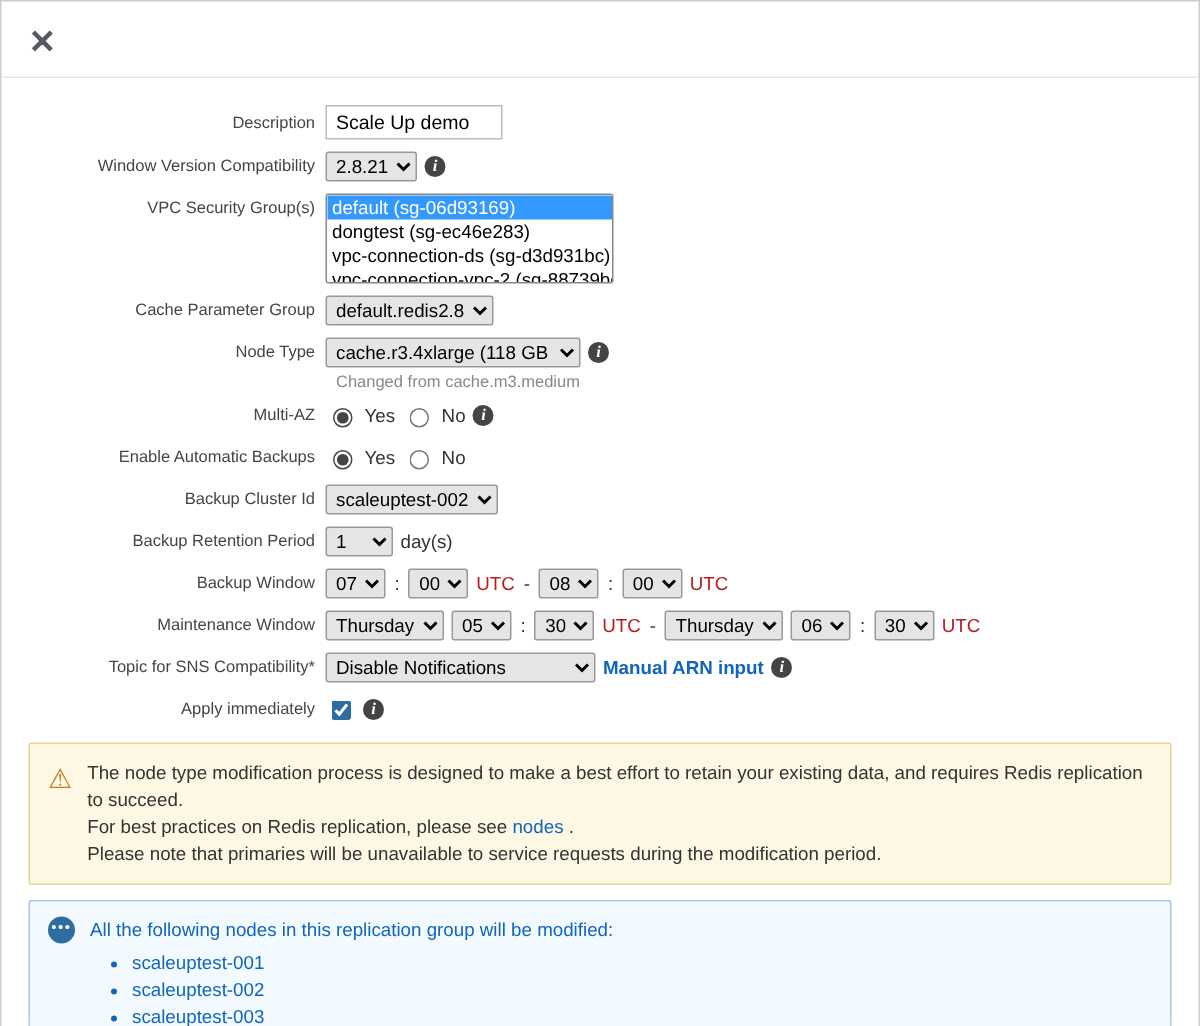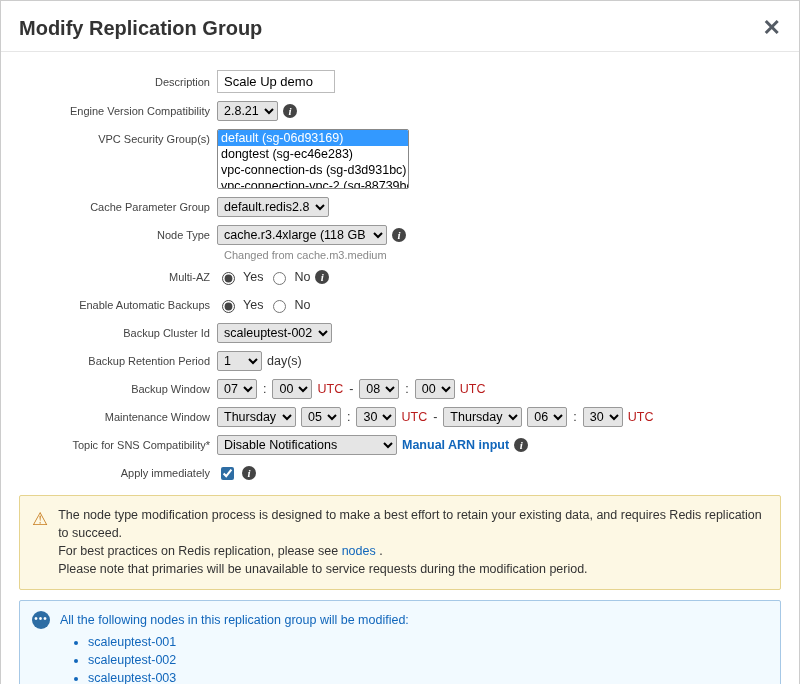--- a/index.html
+++ b/index.html
@@ -133,35 +133,34 @@
   .chk { accent-color:#2e6da4; }
   .colon { padding: 0 1px; }
   .dash { padding: 0 1px; }
 </style>
 </head>
 <body>
 
 <div class="modal">
 
   <div class="header">
-    <h2>Modify Replication Group</h2>
     <span class="close-x">✕</span>
   </div>
 
   <div class="body">
 
     <div class="row">
       <div class="label">Description</div>
       <div class="control">
         <input type="text" class="text-input" value="Scale Up demo" style="">
       </div>
     </div>
 
     <div class="row">
-      <div class="label">Engine Version Compatibility</div>
+      <div class="label">Window Version Compatibility</div>
       <div class="control">
         <select class="sel"><option>2.8.21</option></select>
         <span class="info-icon">i</span>
       </div>
     </div>
 
     <div class="row top">
       <div class="label">VPC Security Group(s)</div>
       <div class="control">
         <select multiple="" size="4" class="listbox">

